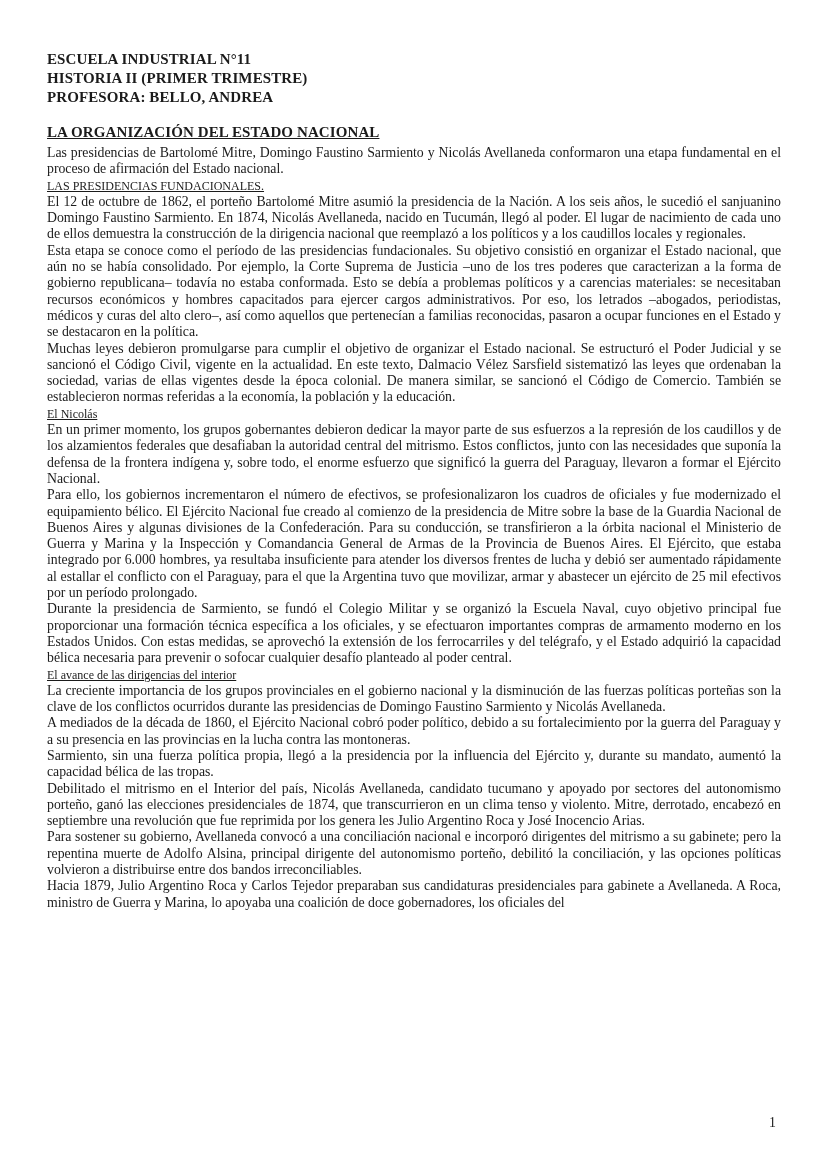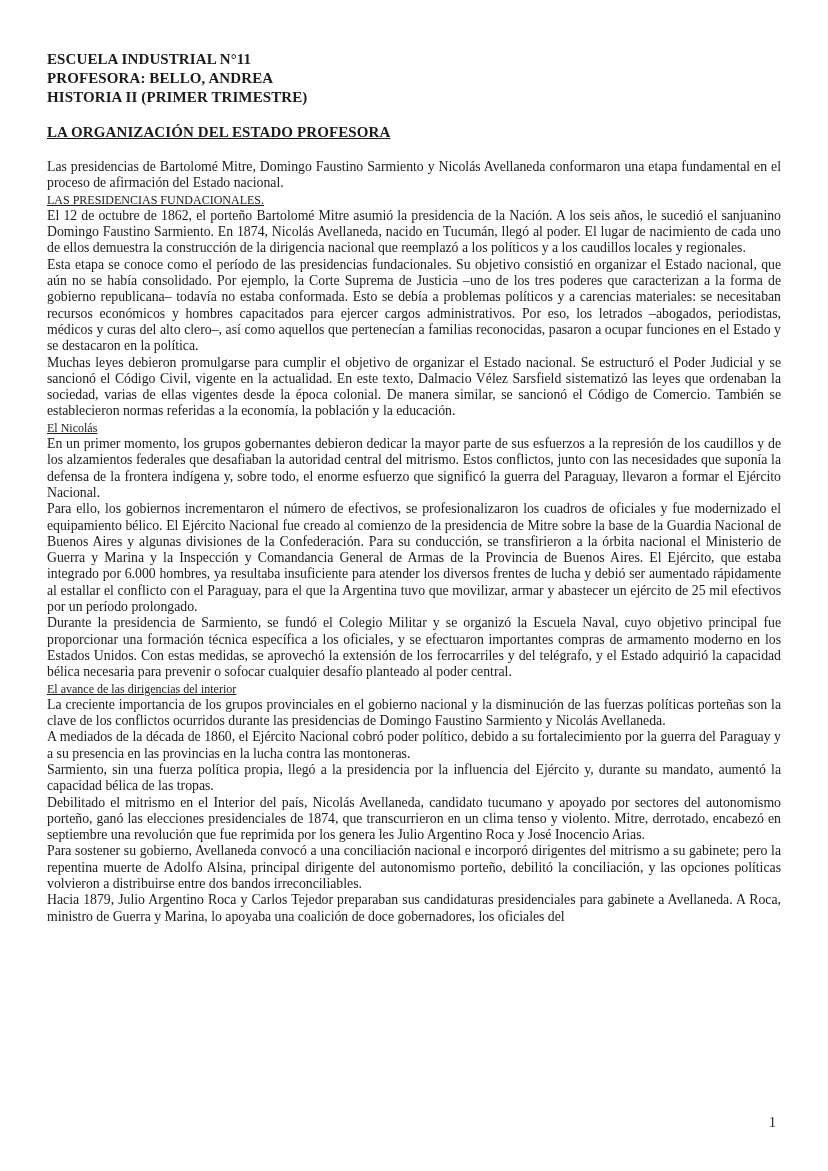--- a/index.html
+++ b/index.html
@@ -48,43 +48,43 @@
     text-decoration: underline;
   }
   .para {
     margin: 0;
     font-size: 13.8px;
     line-height: 16.3px;
     text-align: justify;
     letter-spacing: -0.02px;
   }
   .intro {
-    margin-top: 18px;
+    margin-top: 4px;
   }
   .page-number {
     position: absolute;
     right: 52px;
     bottom: 40px;
     font-size: 13.8px;
     font-family: "Liberation Serif", "DejaVu Serif", serif;
     color: #1b1b1b;
   }
 </style>
 </head>
 <body>
 
 <div class="page">
 
   <header class="doc-header">
     <p>ESCUELA INDUSTRIAL N°11</p>
+    <p>HISTORIA II (PRIMER TRIMESTRE)</p>
     <p>PROFESORA: BELLO, ANDREA</p>
-    <p>HISTORIA II (PRIMER TRIMESTRE)</p>
   </header>
 
-  <h1 class="doc-title">LA ORGANIZACIÓN DEL ESTADO PROFESORA</h1>
+  <h1 class="doc-title">LA ORGANIZACIÓN DEL ESTADO NACIONAL</h1>
 
   <p class="para intro">Las presidencias de Bartolomé Mitre, Domingo Faustino Sarmiento y Nicolás Avellaneda conformaron una etapa fundamental en el proceso de afirmación del Estado nacional.</p>
 
   <section>
     <h2 class="section-heading">LAS PRESIDENCIAS FUNDACIONALES.</h2>
     <p class="para">El 12 de octubre de 1862, el porteño Bartolomé Mitre asumió la presidencia de la Nación. A los seis años, le sucedió el sanjuanino Domingo Faustino Sarmiento. En 1874, Nicolás Avellaneda, nacido en Tucumán, llegó al poder. El lugar de nacimiento de cada uno de ellos demuestra la construcción de la dirigencia nacional que reemplazó a los políticos y a los caudillos locales y regionales.</p>
     <p class="para">Esta etapa se conoce como el período de las presidencias fundacionales. Su objetivo consistió en organizar el Estado nacional, que aún no se había consolidado. Por ejemplo, la Corte Suprema de Justicia –uno de los tres poderes que caracterizan a la forma de gobierno republicana– todavía no estaba conformada. Esto se debía a problemas políticos y a carencias materiales: se necesitaban recursos económicos y hombres capacitados para ejercer cargos administrativos. Por eso, los letrados –abogados, periodistas, médicos y curas del alto clero–, así como aquellos que pertenecían a familias reconocidas, pasaron a ocupar funciones en el Estado y se destacaron en la política.</p>
     <p class="para">Muchas leyes debieron promulgarse para cumplir el objetivo de organizar el Estado nacional. Se estructuró el Poder Judicial y se sancionó el Código Civil, vigente en la actualidad. En este texto, Dalmacio Vélez Sarsfield sistematizó las leyes que ordenaban la sociedad, varias de ellas vigentes desde la época colonial. De manera similar, se sancionó el Código de Comercio. También se establecieron normas referidas a la economía, la población y la educación.</p>
   </section>
 

